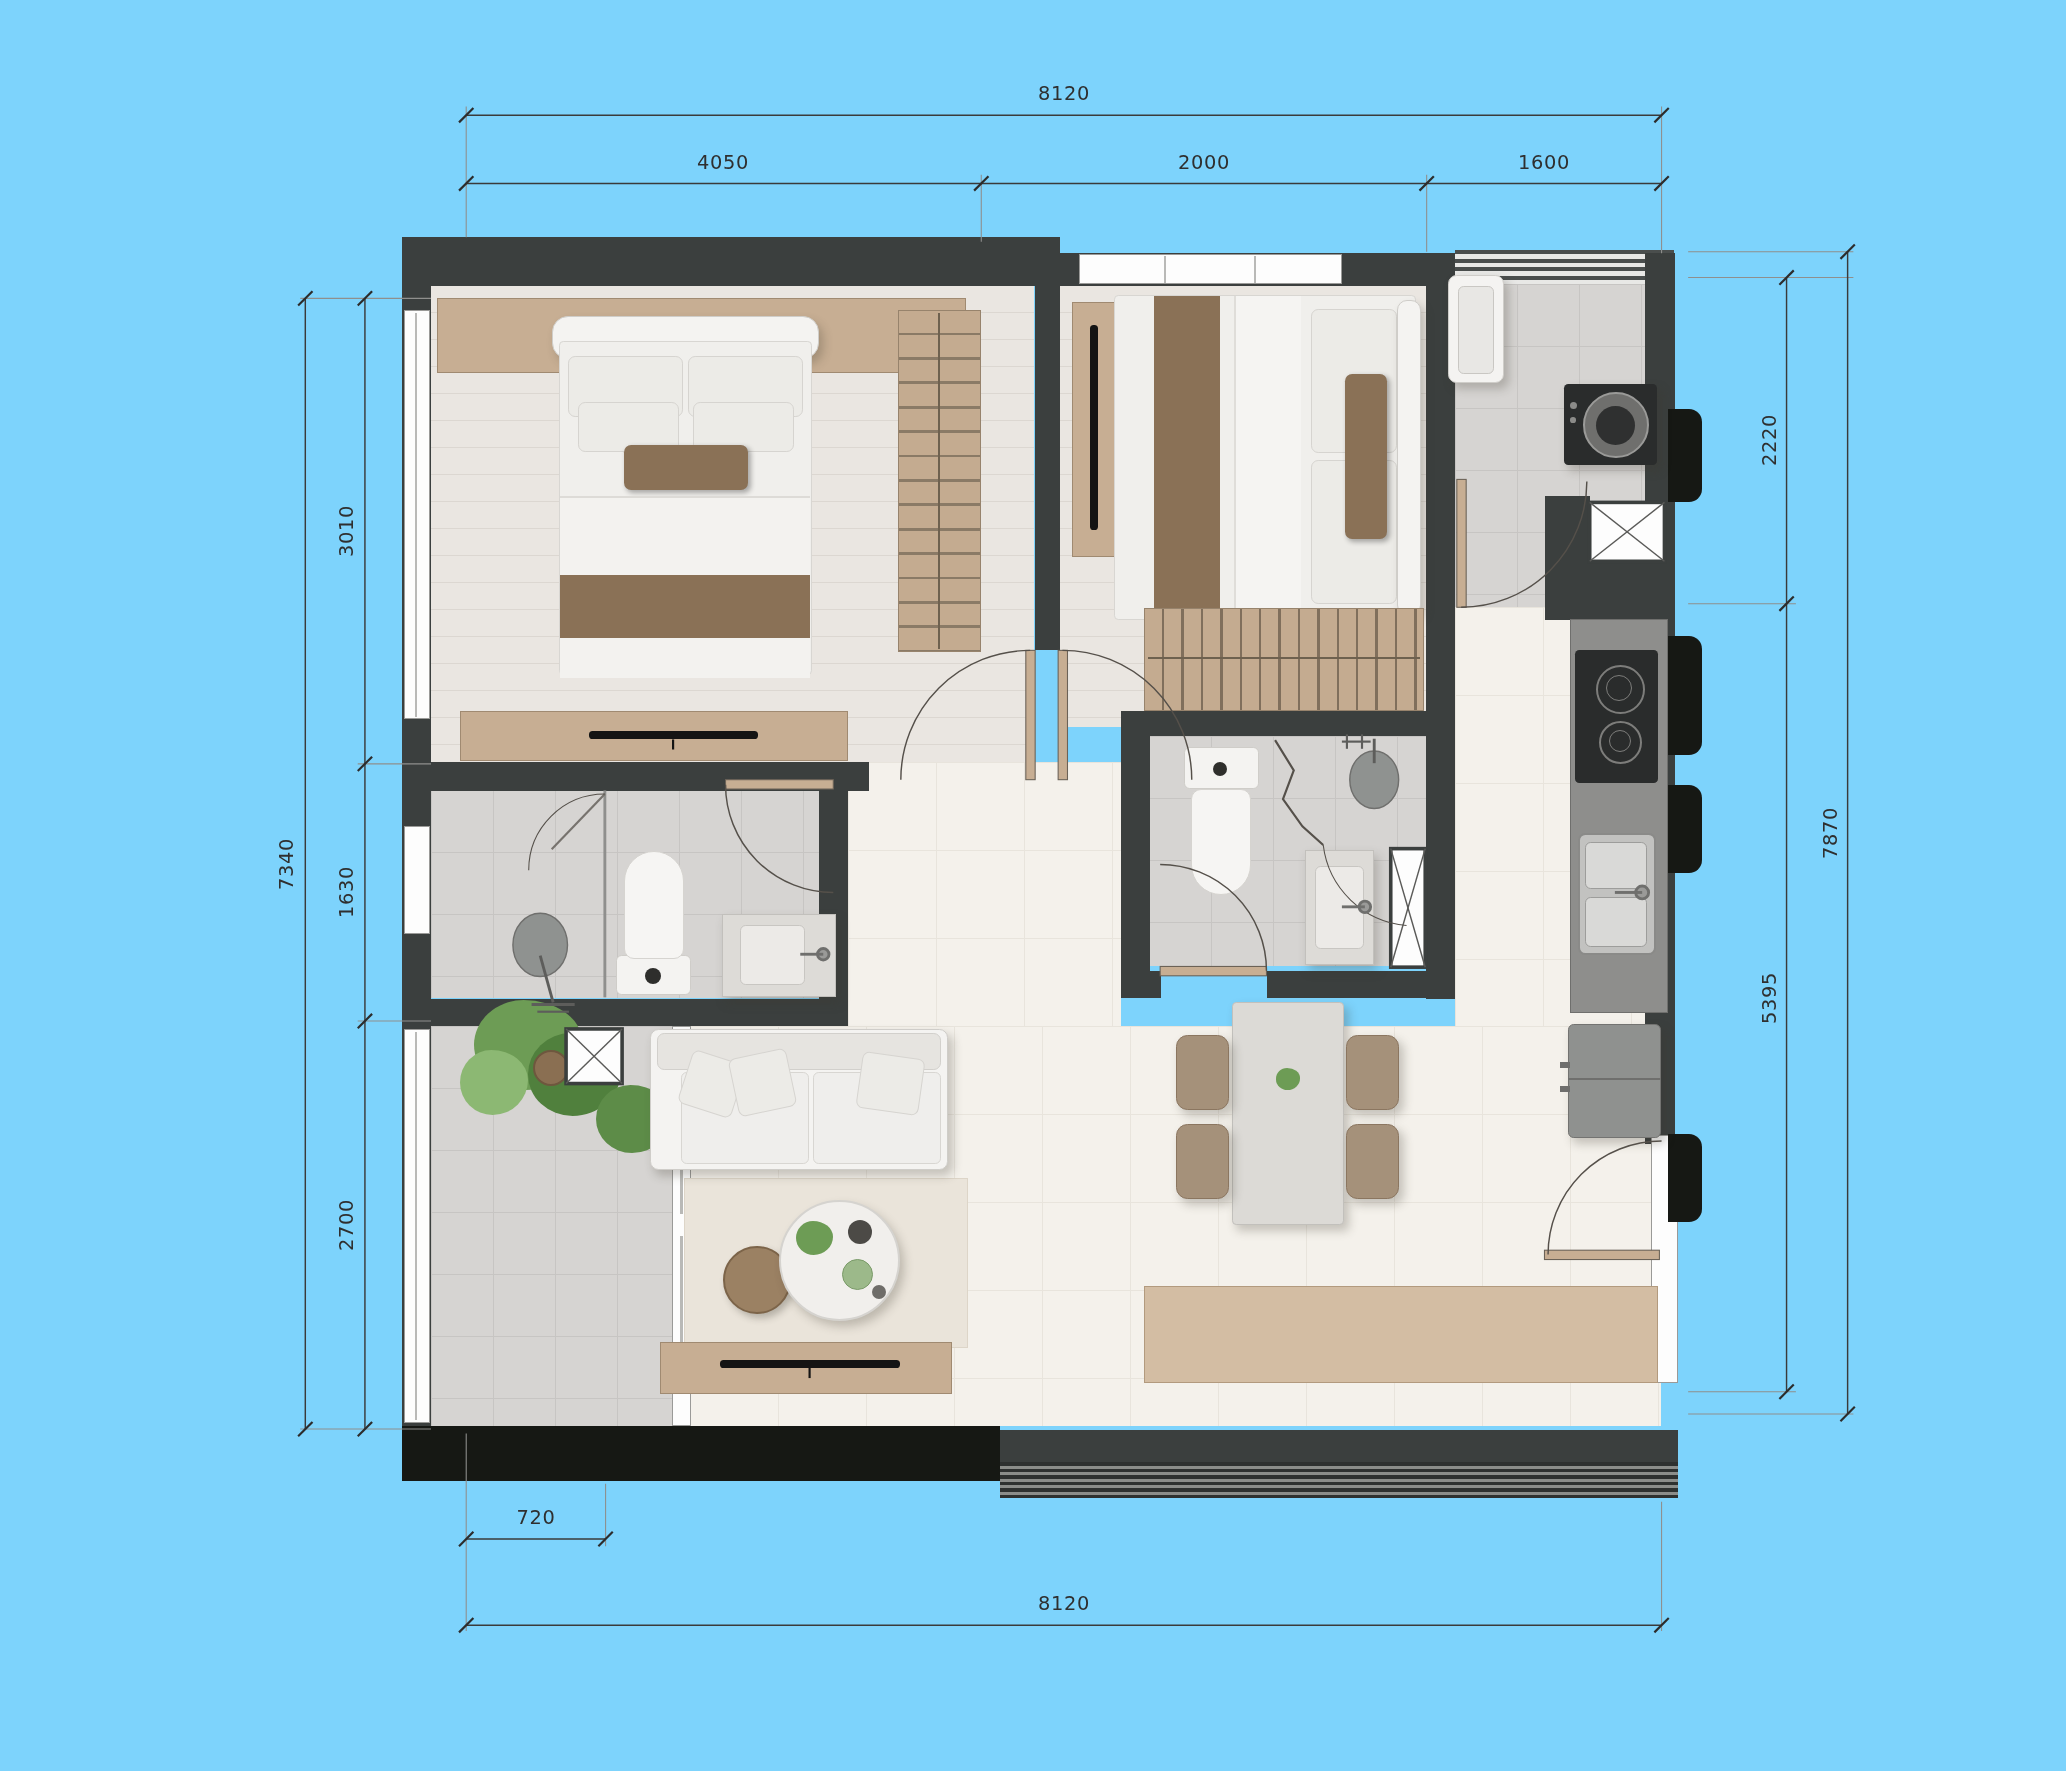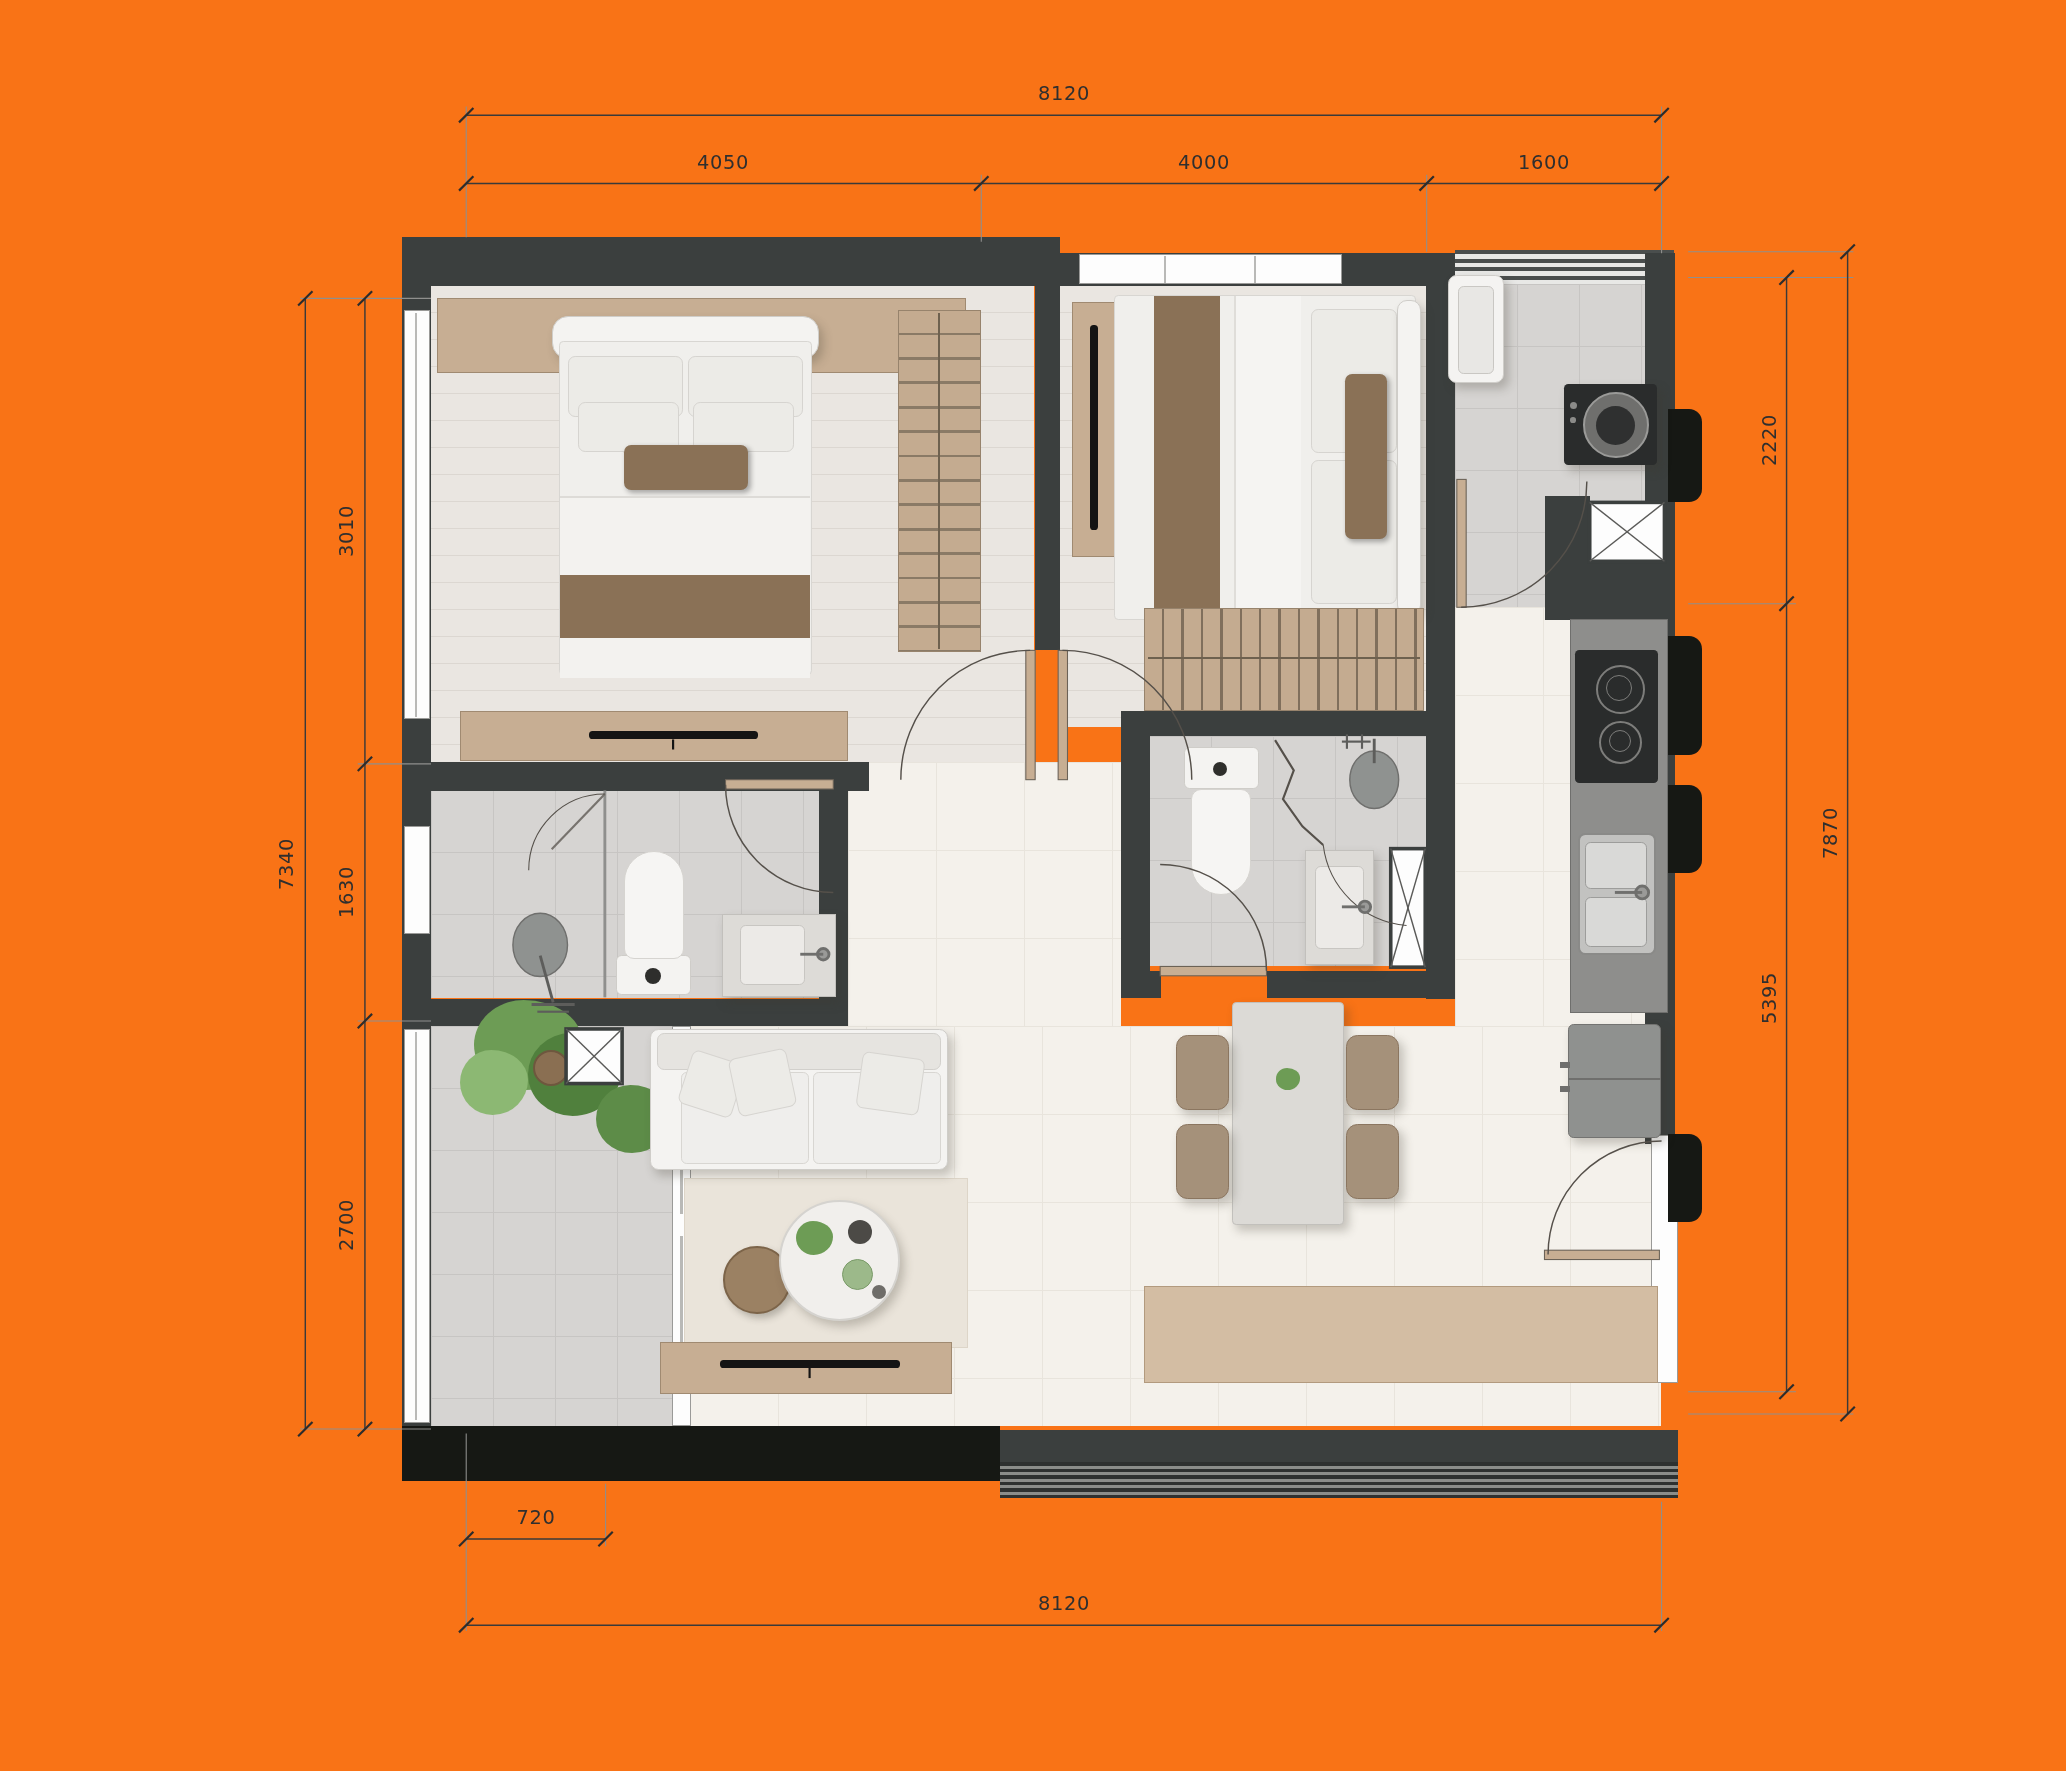--- a/index.html
+++ b/index.html
@@ -1,16 +1,16 @@
 <!DOCTYPE html>
 <html style="font-size:11.5px"><head>
 <meta charset="utf-8">
 <style>
   html,body{margin:0;padding:0;background:#ffffff;font-family:"DejaVu Sans",sans-serif;}
-  #canvas{position:relative;width:2066px;height:1772px;background:#f97316;overflow:hidden;}
+  #canvas{position:relative;width:2066px;height:1772px;background:#7dd3fc;overflow:hidden;}
   .abs{position:absolute;}
   
   .w{background:#3b3f3e;}
   .wblack{background:#161814;}
   .louver{background:repeating-linear-gradient(180deg,#4a4e4d 0 4.3px,#e8e8e6 4.3px 8.6px);}
   .hatch{background:repeating-linear-gradient(180deg,#2e3130 0 3.6px,#8b8d8a 3.6px 6.5px);}
   .win{background:#fdfdfd;border:1.4px solid #9a9a98;box-sizing:border-box;}
   .winline{background:#b9b9b7;}
   
   .plank{background:#eae6e1;background-image:repeating-linear-gradient(180deg,rgba(0,0,0,0) 0 26px,#dcd7d1 26px 27px);}
@@ -291,21 +291,21 @@
     </g>
 
     <g stroke="#141414" stroke-width="3">
       <line x1="937" y1="1029" x2="937" y2="1043"></line>
         <line x1="1127" y1="1904" x2="1127" y2="1918"></line>
     </g>
   </svg>
 
   <div class="dim" style="left:1064px;top:93px">8120</div>
   <div class="dim" style="left:723px;top:162px">4050</div>
-  <div class="dim" style="left:1204px;top:162px">4000</div>
+  <div class="dim" style="left:1204px;top:162px">2000</div>
   <div class="dim" style="left:1544px;top:162px">1600</div>
   <div class="dimv" style="left:286px;top:864px">7340</div>
   <div class="dimv" style="left:346px;top:531px">3010</div>
   <div class="dimv" style="left:346px;top:892px">1630</div>
   <div class="dimv" style="left:346px;top:1225px">2700</div>
   <div class="dimv" style="left:1769px;top:440px">2220</div>
   <div class="dimv" style="left:1769px;top:998px">5395</div>
   <div class="dimv" style="left:1830px;top:833px">7870</div>
   <div class="dim" style="left:536px;top:1517px">720</div>
   <div class="dim" style="left:1064px;top:1603px">8120</div>

